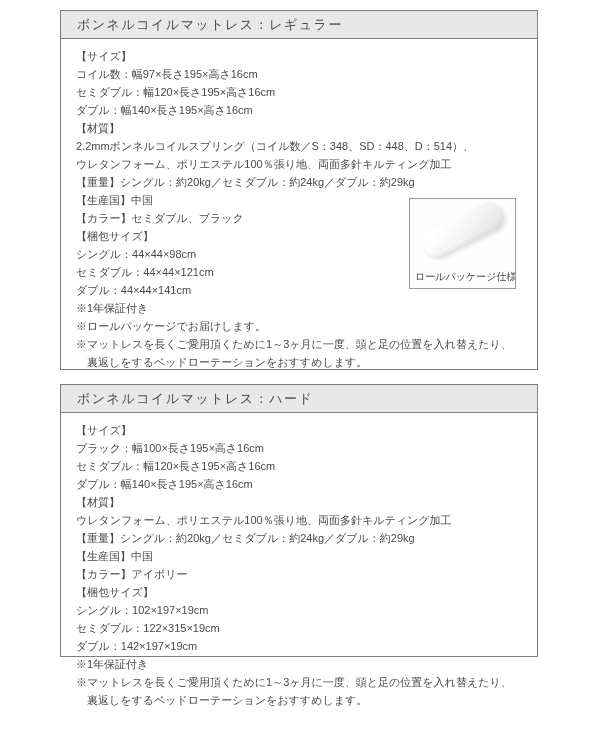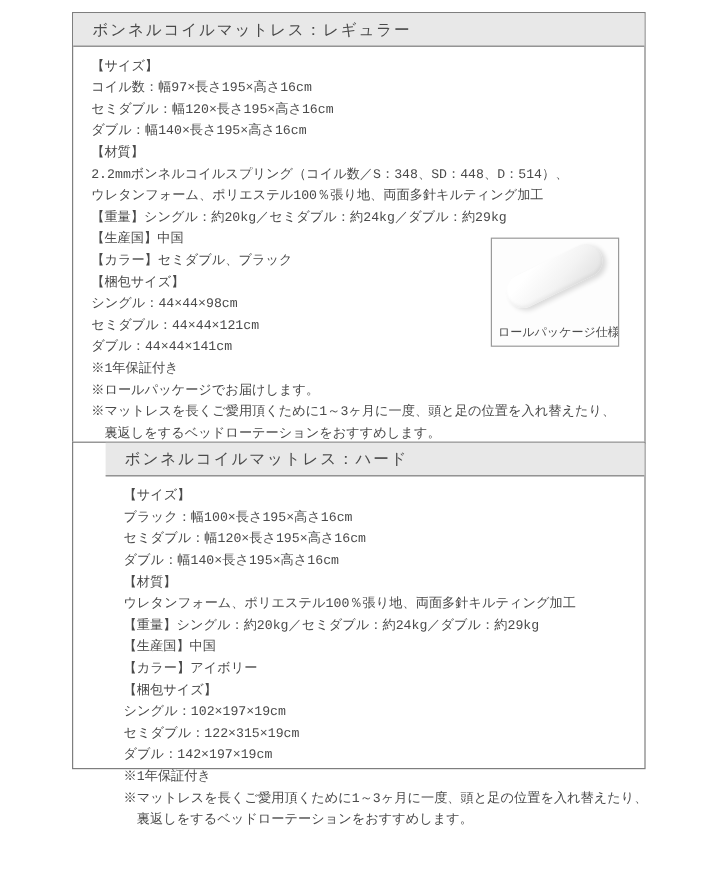--- a/index.html
+++ b/index.html
@@ -6,33 +6,33 @@
     margin: 0;
     padding: 0;
     background: #ffffff;
   }
   .page {
     position: relative;
     width: 600px;
     height: 740px;
     background: #ffffff;
     overflow: hidden;
-    font-family: Liberation Mono, monospace;
+    font-family: Liberation Sans, sans-serif;
     color: #4a4a4a;
   }
   .card {
     position: absolute;
     left: 60px;
     width: 478px;
     border: 1px solid #7e7e7e;
     background: #ffffff;
     box-sizing: border-box;
   }
   .card--regular { top: 10px;  height: 360px; }
-  .card--hard    { top: 368px; height: 273px; padding-left: 27px; }
+  .card--hard    { top: 384px; height: 273px; }
 
   .card__header {
     height: 28px;
     box-sizing: border-box;
     background: #e8e8e8;
     border-bottom: 1px solid #7e7e7e;
     display: flex;
     align-items: center;
     padding: 0 16px;
     font-size: 13px;

